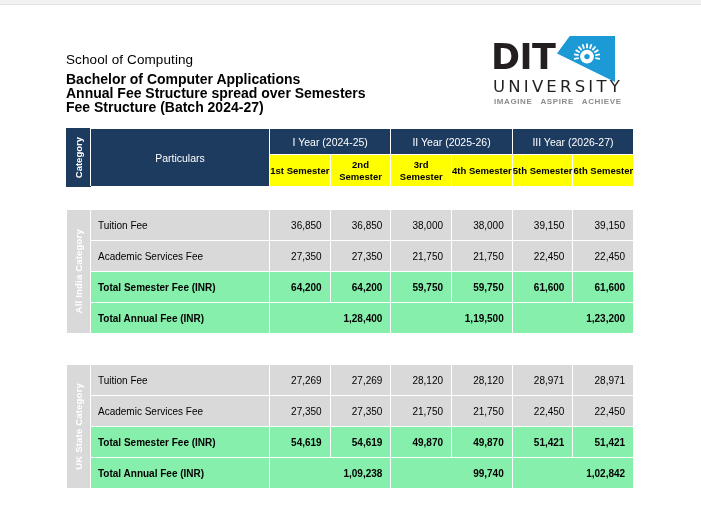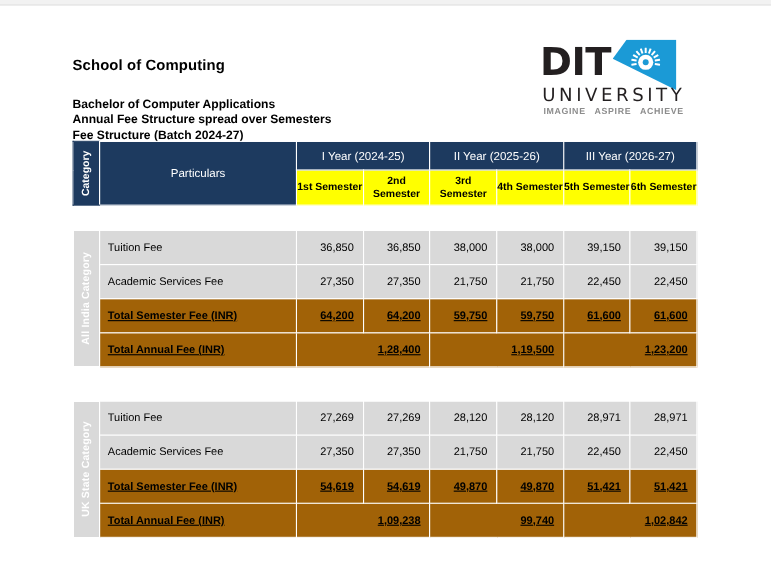--- a/index.html
+++ b/index.html
@@ -29,29 +29,29 @@
     background: #f2f2f2;
     border-bottom: 1px solid #e2e2e2;
   }
 
   
   .doc-title {
     position: absolute;
     left: 66px;
     top: 52px;
     font-size: 13.5px;
-    font-weight: bold;
+    font-weight: normal;
     color: #000000;
     letter-spacing: 0.1px;
   }
   .subtitle-block {
     position: absolute;
     left: 66px;
-    top: 88px;
-    font-size: 11px;
+    top: 72px;
+    font-size: 14px;
     font-weight: bold;
     color: #000000;
     line-height: 14.2px;
   }
   .subtitle-block div { white-space: nowrap; }
 
   
   .logo {
     position: absolute;
     left: 485px;
@@ -186,21 +186,21 @@
     background: #4A86C8;
     width: 24px;
     border: 1px solid #ffffff !important;
     position: relative;
   }
   .cell-cat-data .vert-label {
     font-size: 9.5px;
     letter-spacing: 0.2px;
   }
   .row-light td { background: #D9D9D9; }
-  .row-dark td  { background: #a16207; text-decoration: underline; }
+  .row-dark td  { background: #86efac; }
 
   .cell-label {
     text-align: left;
     padding-left: 7px !important;
     font-size: 10px;
     color: #000000;
     height: 30px;
     width: 179px;
     margin-left: 39px;
   }

